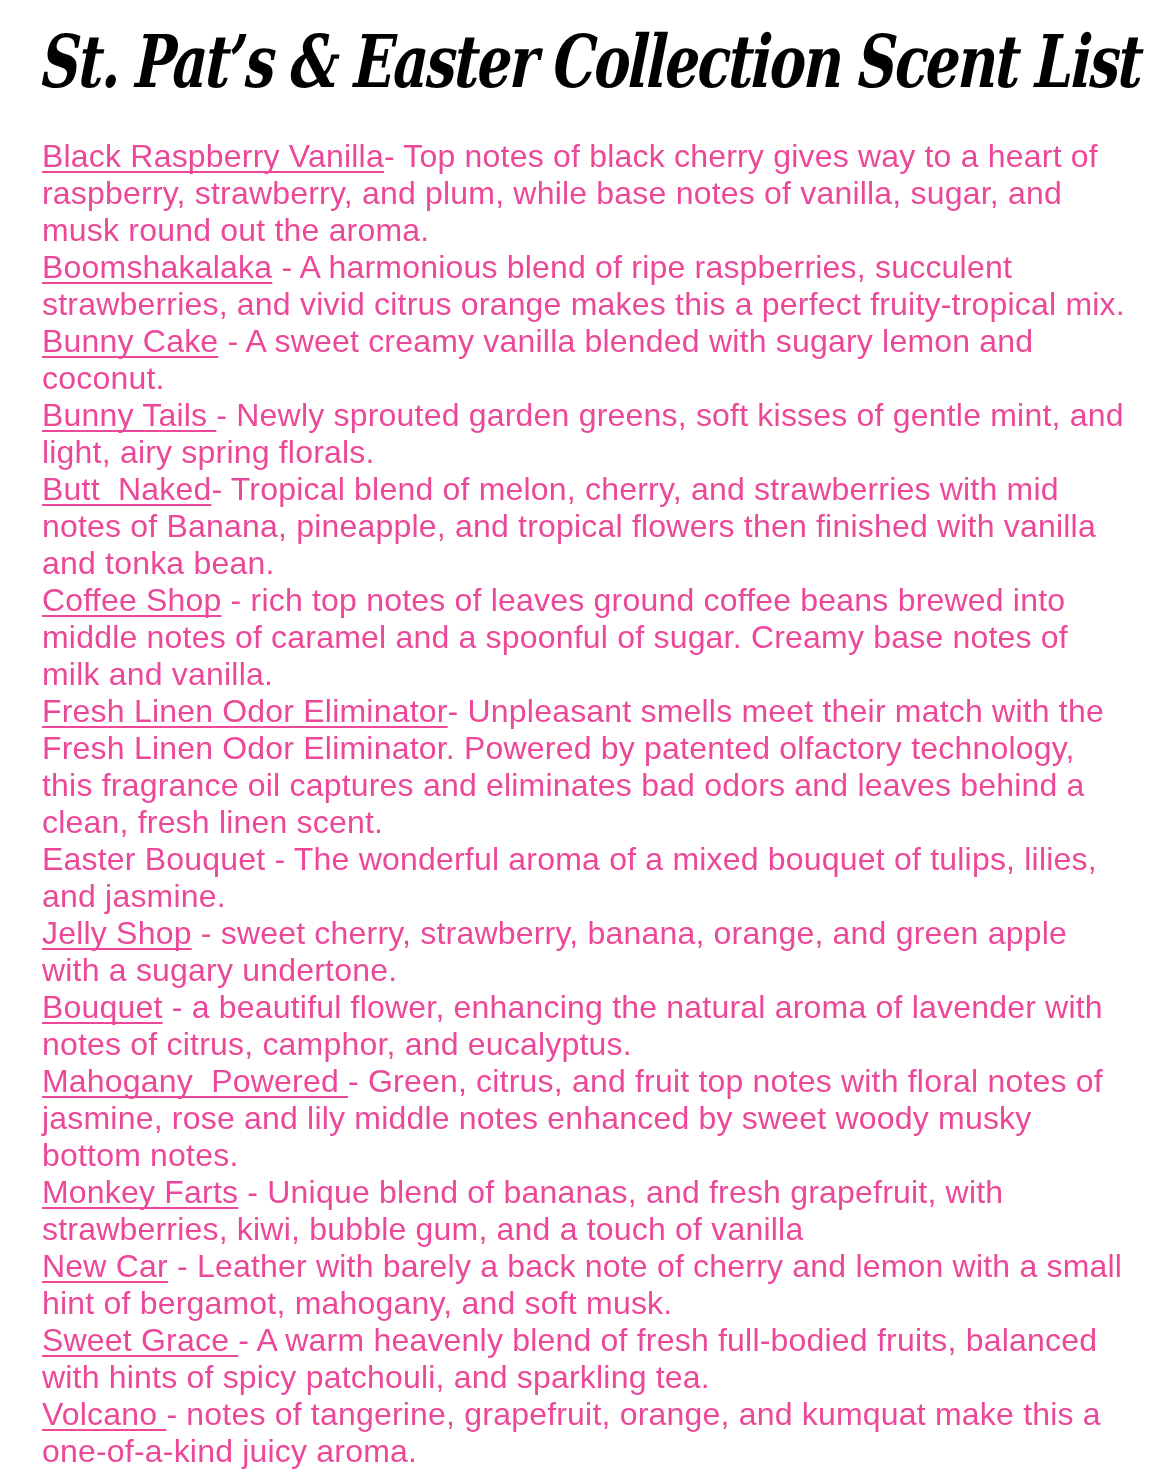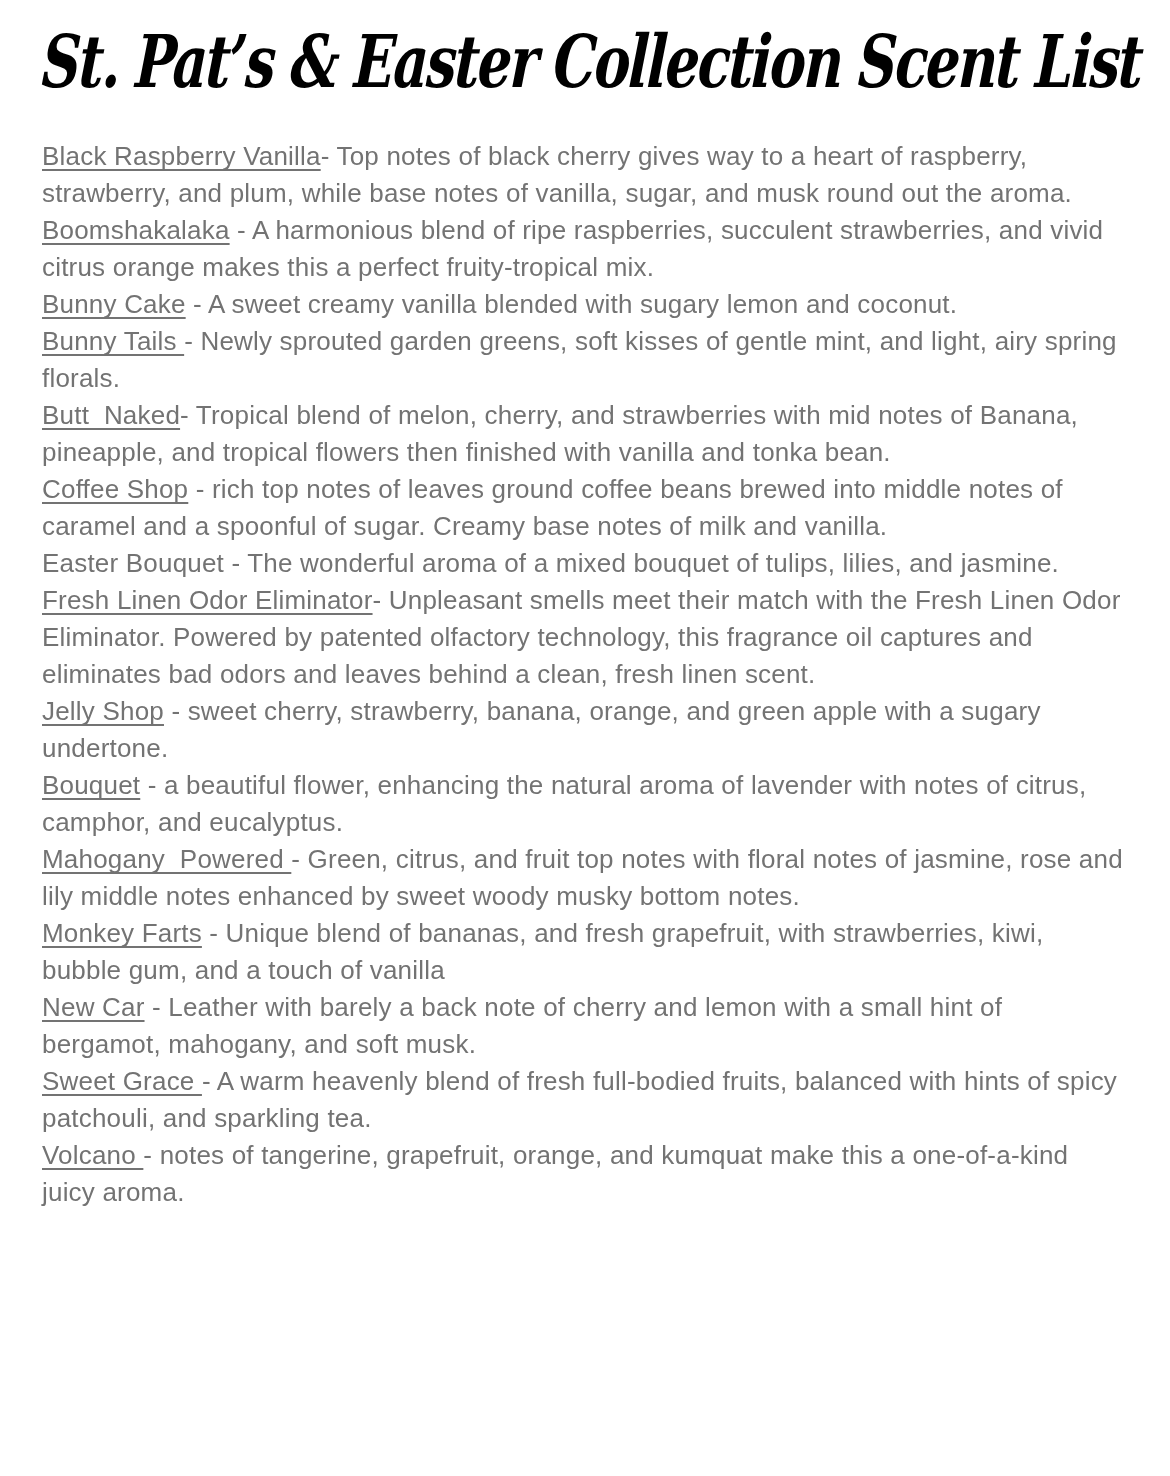--- a/index.html
+++ b/index.html
@@ -27,24 +27,24 @@
     font-weight: 700;
     font-size: 54px;
     letter-spacing: -2px;
     color: #000000;
     transform: scaleY(1.35) skewX(-4deg);
     transform-origin: center 60%;
     white-space: nowrap;
   }
   .list {
     font-family: "Liberation Sans", sans-serif;
-    font-size: 26px;
+    font-size: 32px;
     line-height: 37px;
     letter-spacing: 0.2px;
-    color: #737373;
+    color: #ec4899;
     font-weight: 400;
   }
   .entry {
     margin: 0;
     white-space: pre-wrap;
   }
   .scent-name {
     text-decoration: underline;
     text-decoration-thickness: 2px;
     text-underline-offset: 4px;
@@ -70,23 +70,23 @@
     <p class="entry"><span class="scent-name">Boomshakalaka</span><span> - A harmonious blend of ripe raspberries, succulent strawberries, and vivid citrus orange makes this a perfect fruity-tropical mix.</span></p>
 
     <p class="entry"><span class="scent-name">Bunny Cake</span><span> - A sweet creamy vanilla blended with sugary lemon and coconut.</span></p>
 
     <p class="entry"><span class="scent-name">Bunny Tails </span><span>- Newly sprouted garden greens, soft kisses of gentle mint, and light, airy spring florals.</span></p>
 
     <p class="entry"><span class="scent-name">Butt  Naked</span><span>- Tropical blend of melon, cherry, and strawberries with mid notes of Banana, pineapple, and tropical flowers then finished with vanilla and tonka bean.</span></p>
 
     <p class="entry"><span class="scent-name">Coffee Shop</span><span> - rich top notes of leaves ground coffee beans brewed into middle notes of caramel and a spoonful of sugar. Creamy base notes of milk and vanilla.</span></p>
 
+    <p class="entry"><span class="scent-name">Fresh Linen Odor Eliminator</span><span>- Unpleasant smells meet their match with the Fresh Linen Odor Eliminator. Powered by patented olfactory technology, this fragrance oil captures and eliminates bad odors and leaves behind a clean, fresh linen scent.</span></p>
+
     <p class="entry no-underline"><span class="scent-name">Easter Bouquet</span><span> - The wonderful aroma of a mixed bouquet of tulips, lilies, and jasmine.</span></p>
-
-    <p class="entry"><span class="scent-name">Fresh Linen Odor Eliminator</span><span>- Unpleasant smells meet their match with the Fresh Linen Odor Eliminator. Powered by patented olfactory technology, this fragrance oil captures and eliminates bad odors and leaves behind a clean, fresh linen scent.</span></p>
 
     <p class="entry"><span class="scent-name">Jelly Shop</span><span> - sweet cherry, strawberry, banana, orange, and green apple with a sugary undertone.</span></p>
 
     <p class="entry"><span class="scent-name">Bouquet</span><span> - a beautiful flower, enhancing the natural aroma of lavender with notes of citrus, camphor, and eucalyptus.</span></p>
 
     <p class="entry"><span class="scent-name">Mahogany  Powered </span><span>- Green, citrus, and fruit top notes with floral notes of jasmine, rose and lily middle notes enhanced by sweet woody musky bottom notes.</span></p>
 
     <p class="entry"><span class="scent-name">Monkey Farts</span><span> - Unique blend of bananas, and fresh grapefruit, with strawberries, kiwi, bubble gum, and a touch of vanilla</span></p>
 
     <p class="entry"><span class="scent-name">New Car</span><span> - Leather with barely a back note of cherry and lemon with a small hint of bergamot, mahogany, and soft musk.</span></p>

